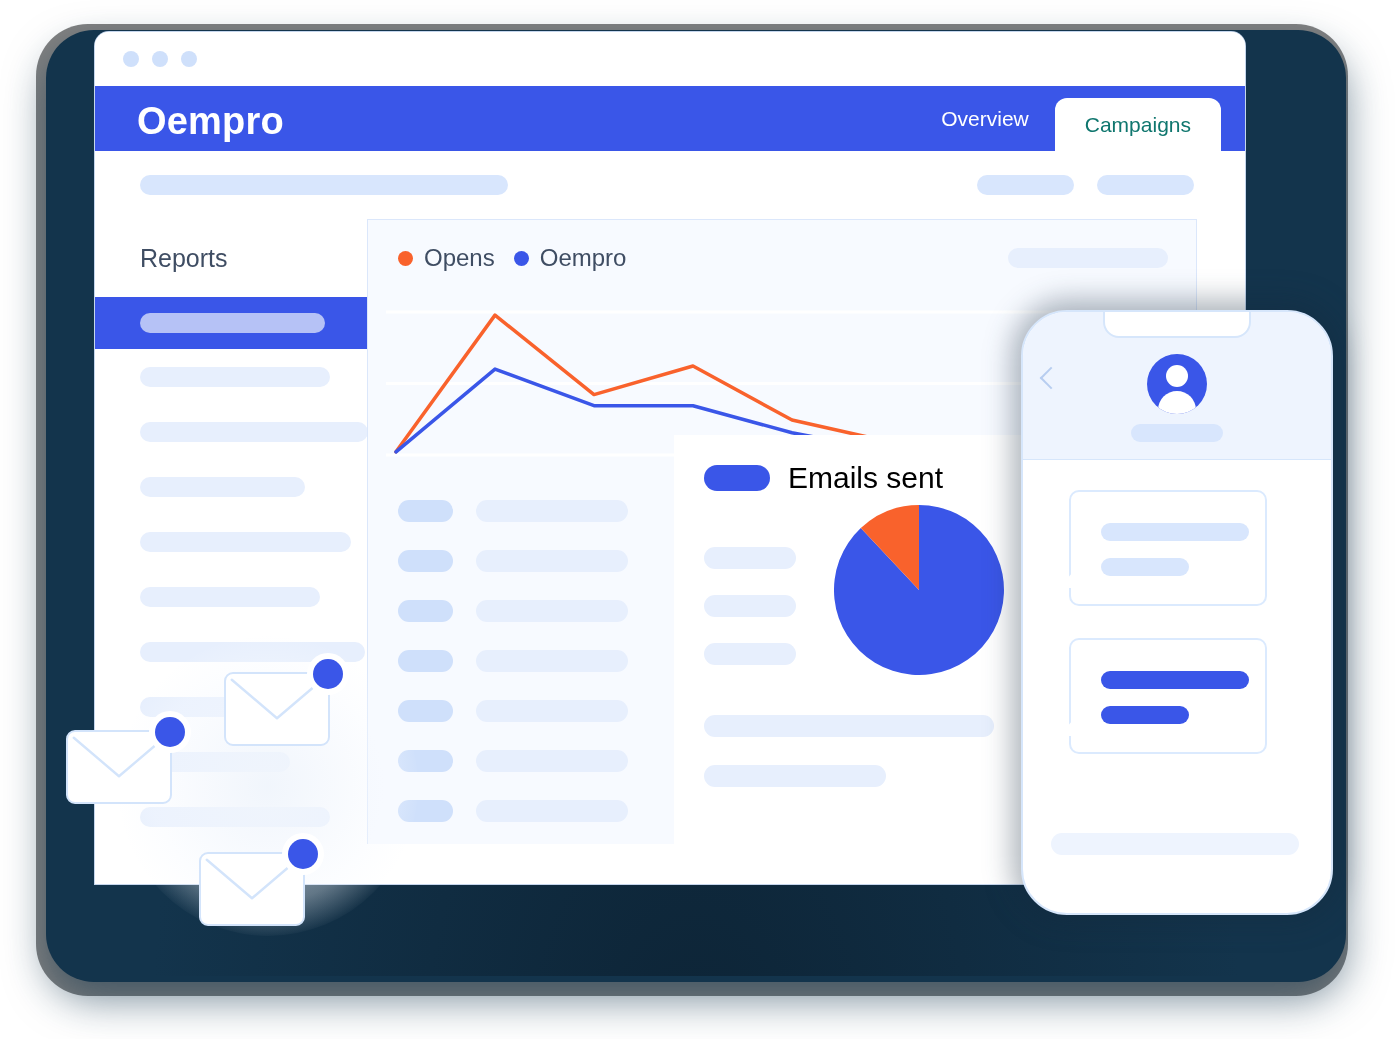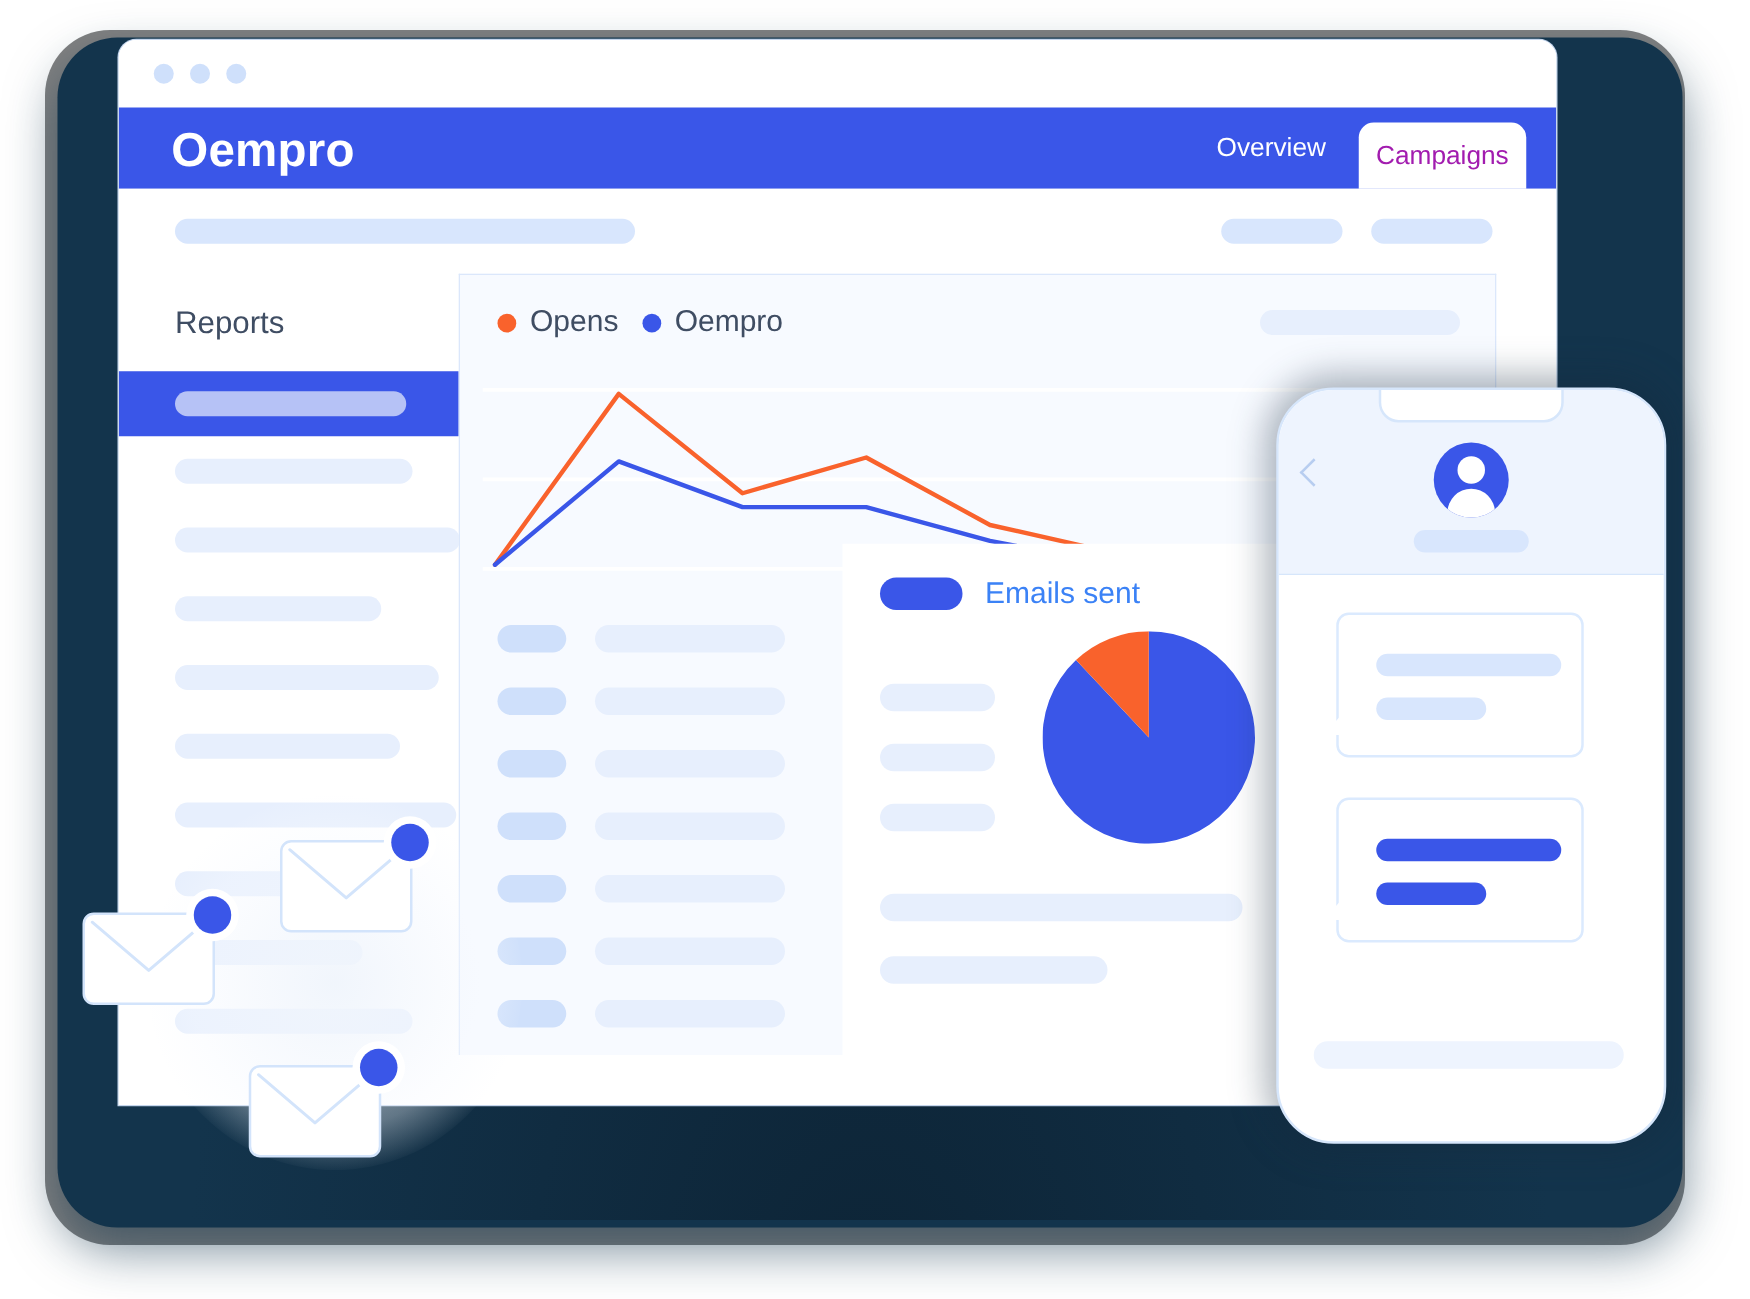--- a/index.html
+++ b/index.html
@@ -58,23 +58,23 @@
   .brand {
     position:absolute; left: 42px; top: 14px;
     color: #fff; font-size: 38px; font-weight: 700; letter-spacing: .2px;
   }
   .navtabs { margin-left: auto; display: flex; align-items: flex-end; gap: 0; padding-right: 24px; height: 100%; }
   .navtab {
     color: #fff; font-size: 21px; padding: 0 26px;
     height: 100%; display: flex; align-items: center;
   }
   .navtab.active {
-    background: #fff; color: #a21caf;
+    background: #fff; color: #0f766e;
     border-radius: 12px 12px 0 0;
-    padding: 0 14px; height: 53px; align-self: flex-end;
+    padding: 0 30px; height: 53px; align-self: flex-end;
   }
 
   
   .toolbar { position: relative; height: 68px; background: #fff; }
   .bar { background: #d8e6fd; border-radius: 999px; position: absolute; }
 
   
   .bodyarea { position: relative; height: 665px; background: #fff; }
 
   
@@ -111,21 +111,21 @@
   .list-row .tag { position: absolute; left: 0; top: 10px; width: 55px; height: 22px; border-radius: 999px; background: #cfe0fb; }
   .list-row .txt { position: absolute; left: 78px; top: 10px; width: 152px; height: 22px; border-radius: 999px; background: #e7effd; }
 
   .whitecard {
     position: absolute; left: 306px; top: 215px;
     width: 524px; height: 410px;
     background: #ffffff;
   }
   .emails-legend { position: absolute; left: 30px; top: 26px; display: flex; align-items: center; gap: 18px; }
   .emails-pill { width: 66px; height: 26px; border-radius: 999px; background: #3a56e8; }
-  .emails-label { font-size: 24px; color: #3b82f6; }
+  .emails-label { font-size: 30px; color: #000000; }
   .wc-bar { position: absolute; border-radius: 999px; background: #e7effd; }
 
   
   .phone-shadow {
     position: absolute; left: 1012px; top: 300px;
     width: 330px; height: 622px; border-radius: 56px;
     background: rgba(20,40,60,.35); filter: blur(14px);
   }
   .phone {
     position: absolute; left: 1021px; top: 310px;

